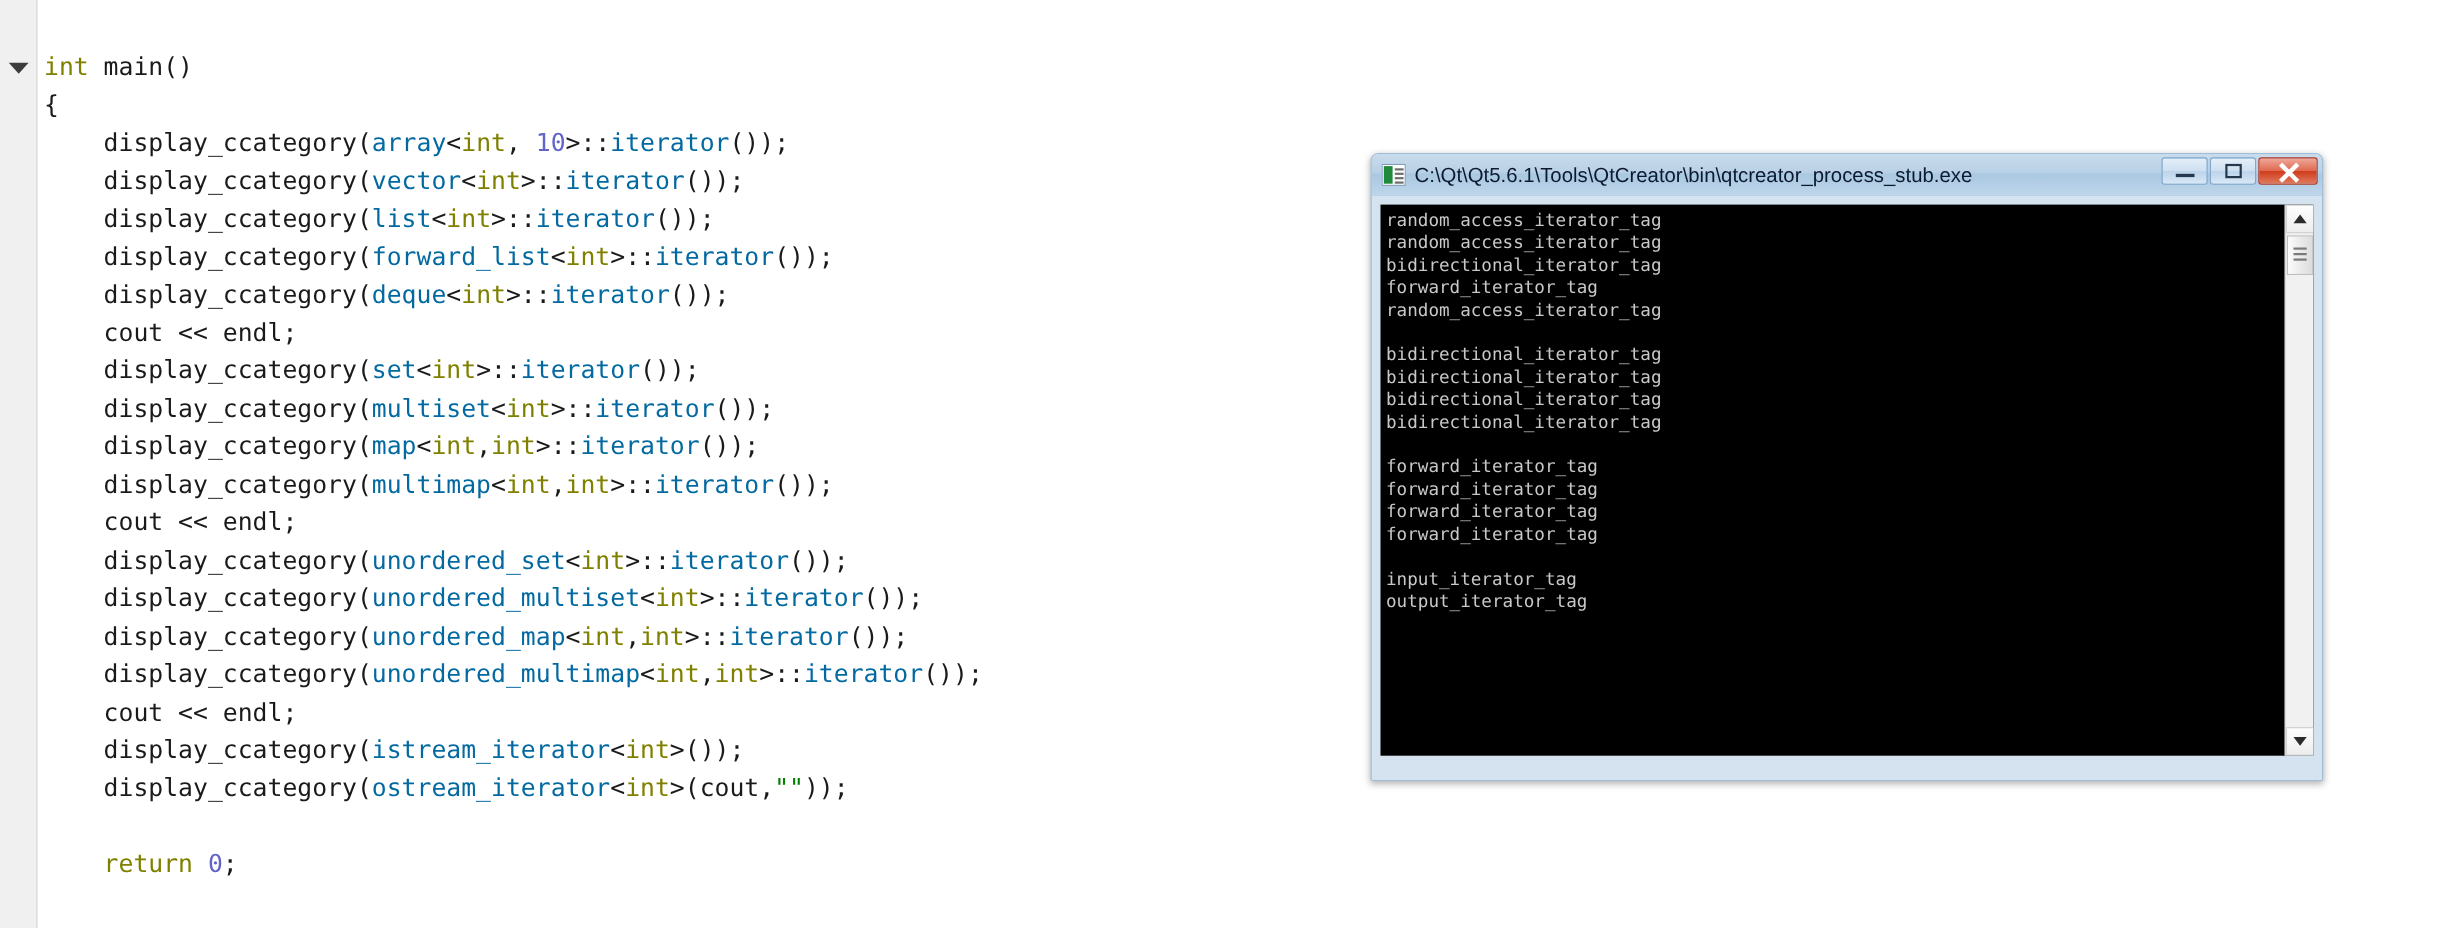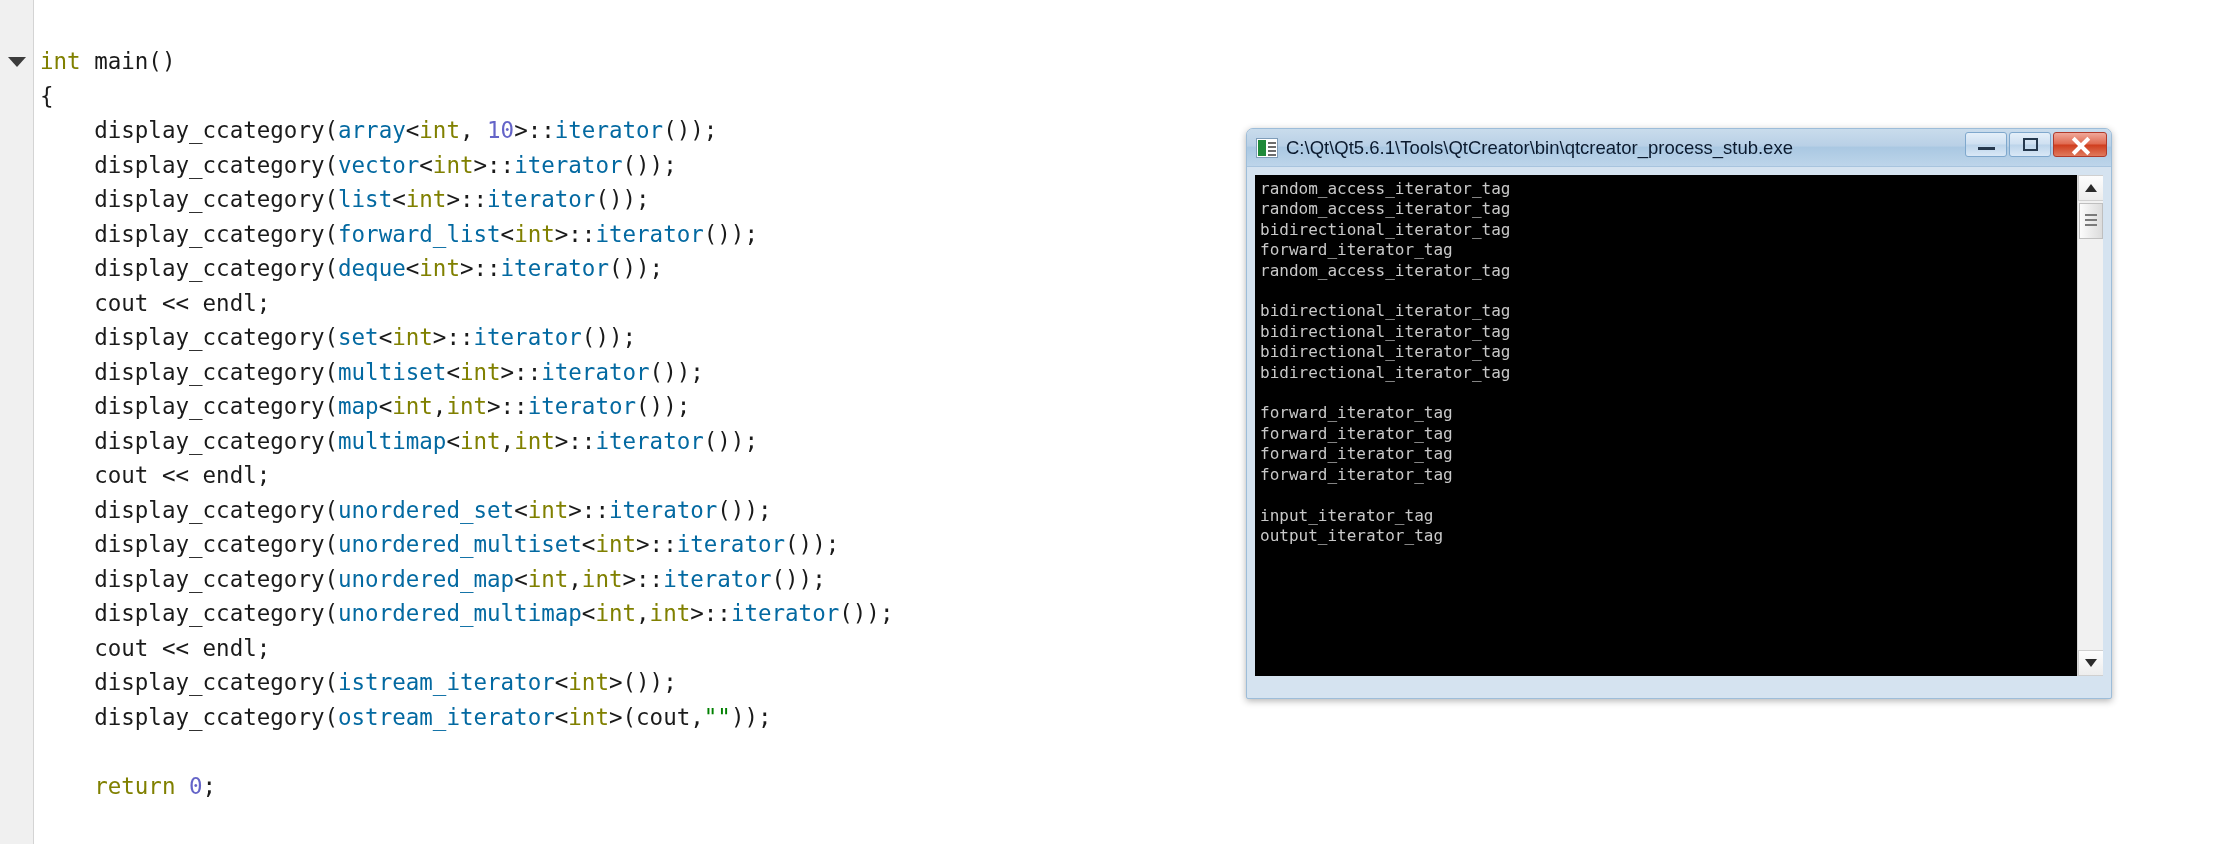--- a/index.html
+++ b/index.html
@@ -53,21 +53,21 @@
   .kw   { color: #808000; }   
   .typ  { color: #0369a1; }   
   .num  { color: #6464c8; }   
   .str  { color: #008000; }   
   .pln  { color: #1a1a1a; }
 
   
   #console-window {
     position: absolute;
     left: 1246px;
-    top: 128px;
+    top: 139px;
     width: 866px;
     height: 571px;
     background: #d5e3f0;
     border: 1px solid #9dbdd9;
     border-radius: 7px 7px 2px 2px;
     box-shadow: 0 2px 7px rgba(0,0,0,0.30);
     box-sizing: border-box;
   }
   #titlebar {
     position: relative;

